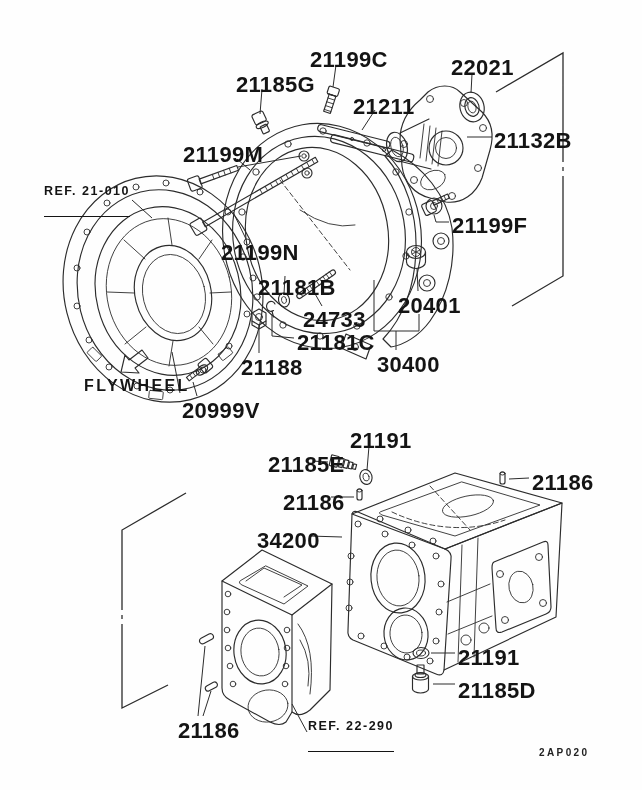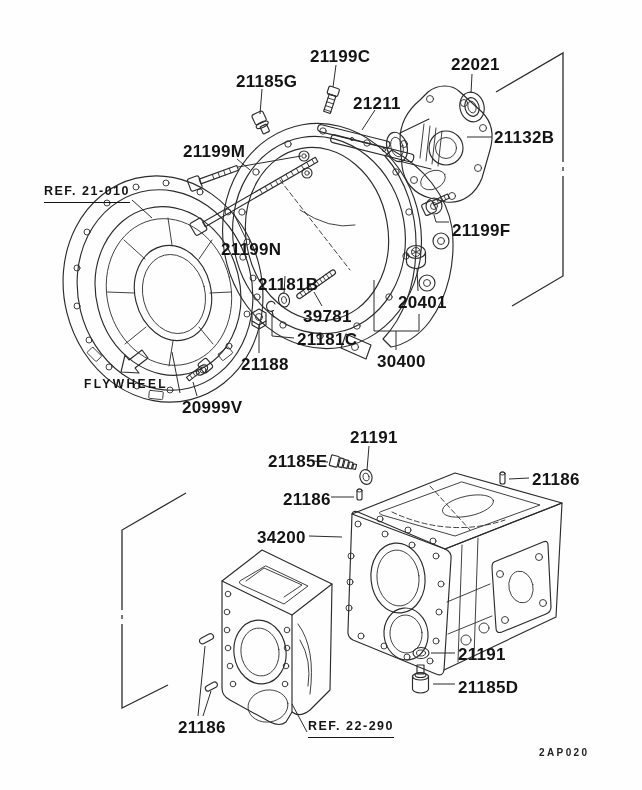--- a/index.html
+++ b/index.html
@@ -5,23 +5,23 @@
   html,body{margin:0;padding:0;background:#fff;}
   .page{position:relative;width:642px;height:790px;background:#fefefe;overflow:hidden;
         font-family:"Liberation Sans",sans-serif;}
   .art{position:absolute;left:0;top:0;}
   .art *{vector-effect:non-scaling-stroke;}
   .ln{fill:none;stroke:#2c2c2c;stroke-width:1.15;stroke-linecap:round;stroke-linejoin:round;}
   .thin{stroke-width:0.9;}
   .lead{fill:none;stroke:#2c2c2c;stroke-width:1;}
   .brk{fill:none;stroke:#2c2c2c;stroke-width:1.3;}
   .dash{stroke-dasharray:5 3;stroke-width:0.9;}
-  .lbl{position:absolute;font-weight:700;font-size:17px;letter-spacing:.3px;color:#141414;white-space:nowrap;}
-  .ref{font-size:12.5px;letter-spacing:1.5px;border-bottom:1.5px solid #141414;padding-bottom:4px;}
-  .note{font-size:12px;letter-spacing:2.4px;}
+  .lbl{position:absolute;font-weight:700;font-size:22px;letter-spacing:.3px;color:#141414;white-space:nowrap;}
+  .ref{font-size:12.5px;letter-spacing:1.5px;border-bottom:1.5px solid #141414;padding-bottom:18px;}
+  .note{font-size:16px;letter-spacing:2.4px;}
   .code{font-size:10px;letter-spacing:2.4px;color:#222;}
 </style>
 </head>
 <body>
 
 <div class="page">
 
 <svg class="art" width="642" height="790" viewBox="0 0 642 790">
 
   <g class="brk">
@@ -351,24 +351,24 @@
 </svg>
 
 <div class="lbl" style="left:310px;top:47px">21199C</div>
 <div class="lbl" style="left:236px;top:72px">21185G</div>
 <div class="lbl" style="left:451px;top:55px">22021</div>
 <div class="lbl" style="left:353px;top:94px">21211</div>
 <div class="lbl" style="left:494px;top:128px">21132B</div>
 <div class="lbl" style="left:183px;top:142px">21199M</div>
 <div class="lbl ref" style="left:44px;top:184px">REF. 21-010</div>
 <div class="lbl" style="left:221px;top:240px">21199N</div>
-<div class="lbl" style="left:452px;top:221px">21199F</div>
+<div class="lbl" style="left:452px;top:213px">21199F</div>
 <div class="lbl" style="left:258px;top:275px">21181B</div>
 <div class="lbl" style="left:398px;top:293px">20401</div>
-<div class="lbl" style="left:303px;top:307px">39781</div>
+<div class="lbl" style="left:303px;top:307px">24733</div>
 <div class="lbl" style="left:297px;top:330px">21181C</div>
 <div class="lbl" style="left:241px;top:355px">21188</div>
 <div class="lbl" style="left:377px;top:352px">30400</div>
 <div class="lbl note" style="left:84px;top:377px">FLYWHEEL</div>
 <div class="lbl" style="left:182px;top:398px">20999V</div>
 
 <div class="lbl" style="left:350px;top:428px">21191</div>
 <div class="lbl" style="left:268px;top:452px">21185E</div>
 <div class="lbl" style="left:283px;top:490px">21186</div>
 <div class="lbl" style="left:532px;top:470px">21186</div>

